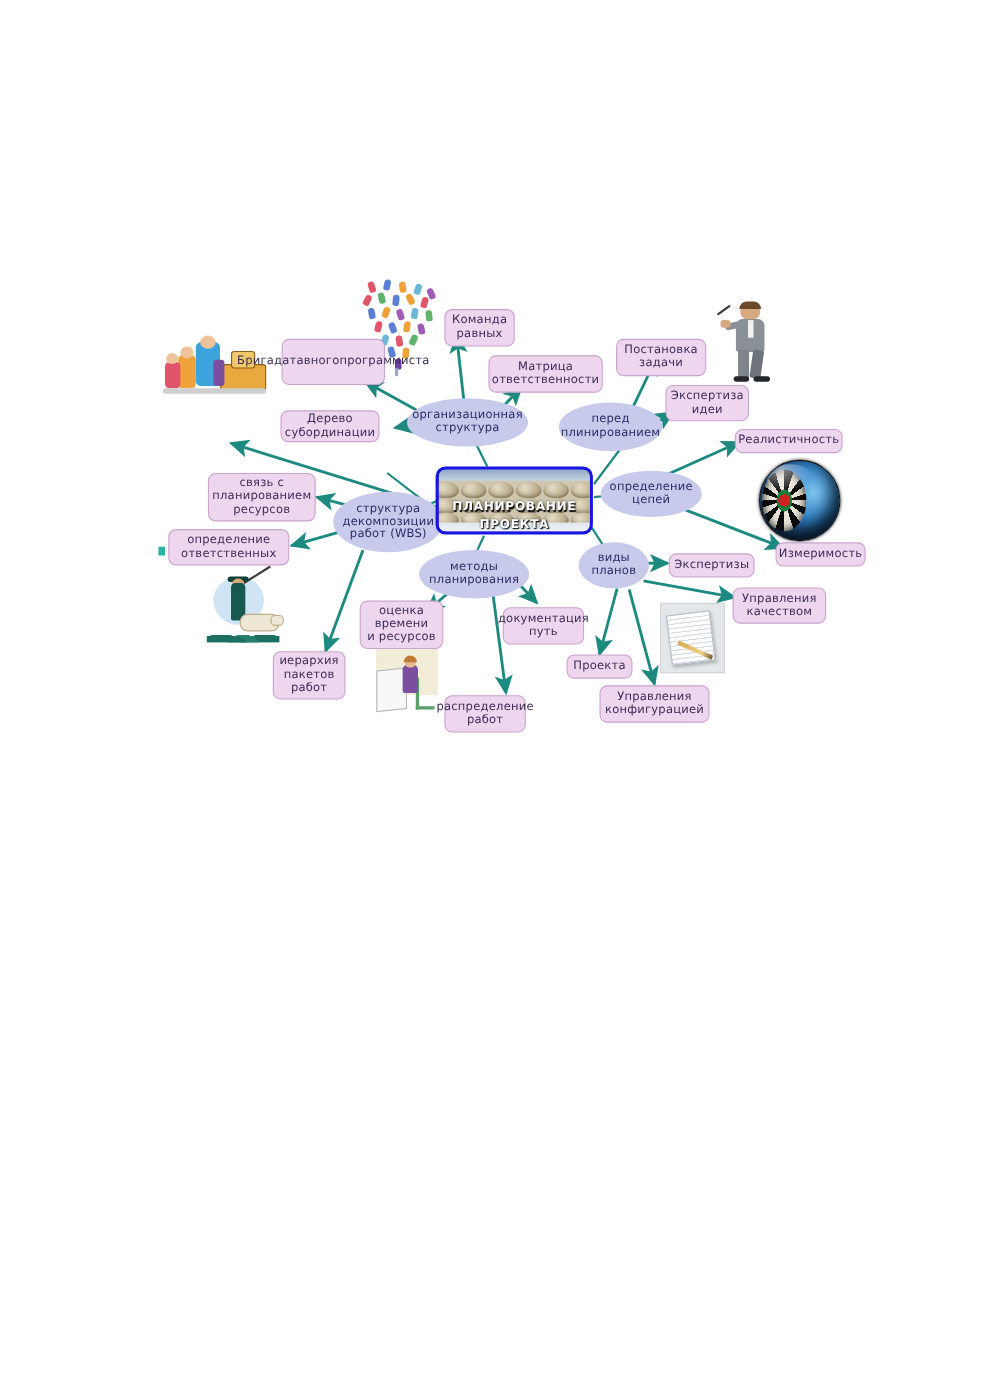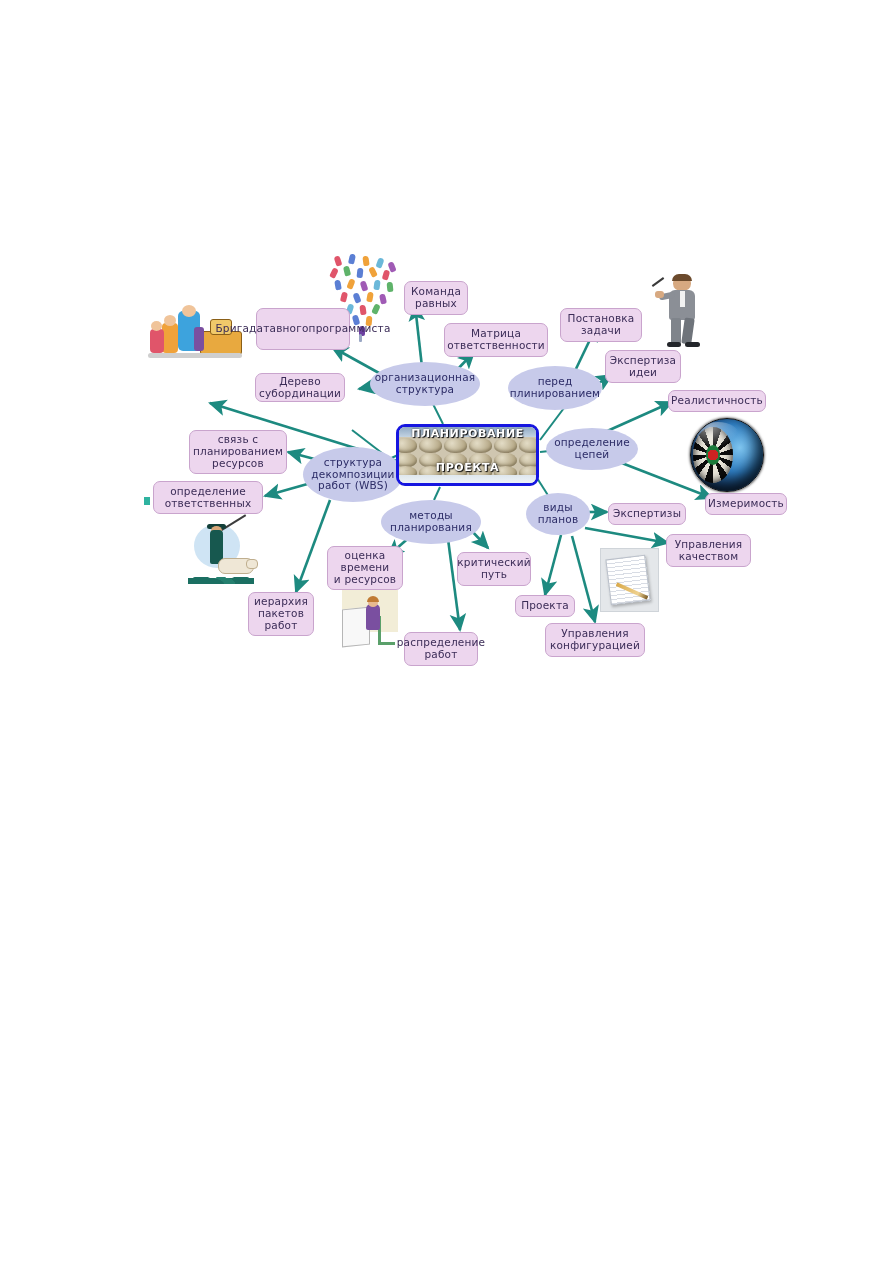--- a/index.html
+++ b/index.html
@@ -103,22 +103,22 @@
     border-radius:50% 50% 45% 45% / 55% 55% 45% 45%;
     background: radial-gradient(circle at 35% 35%, #e3dcc6, #b8ab8a 70%, #9c9070);
     box-shadow: inset 0 -2px 3px rgba(90,78,52,.5);
   }
   #center-node .label {
     position: absolute;
     inset: 0;
     display: flex;
     flex-direction: column;
     align-items: center;
-    justify-content: flex-start;
-    gap: 21px;
+    justify-content: flex-end;
+    gap: 3px;
     font-size: 11px;
     font-weight: bold;
     letter-spacing: 0.6px;
     color: #ffffff;
     text-shadow: 0 0 2px #3a3a3a, 1px 1px 1px #000;
     z-index: 3;
   }
 
   
   .clip { position: absolute; z-index: 4; }
@@ -539,21 +539,21 @@
     <span>работ</span>
   </div>
 
   <div class="node leaf" style="left:327px;top:546px;width:76px;height:44px;flex-direction:column">
     <span>оценка</span>
     <span>времени</span>
     <span>и ресурсов</span>
   </div>
 
   <div class="node leaf" style="left:457px;top:552px;width:74px;height:34px;flex-direction:column">
-    <span>критический</span>
+    <span>документация</span>
     <span>путь</span>
   </div>
 
   <div class="node leaf" style="left:404px;top:632px;width:74px;height:34px;flex-direction:column">
     <span>распределение</span>
     <span>работ</span>
   </div>
 
 </div>
 

